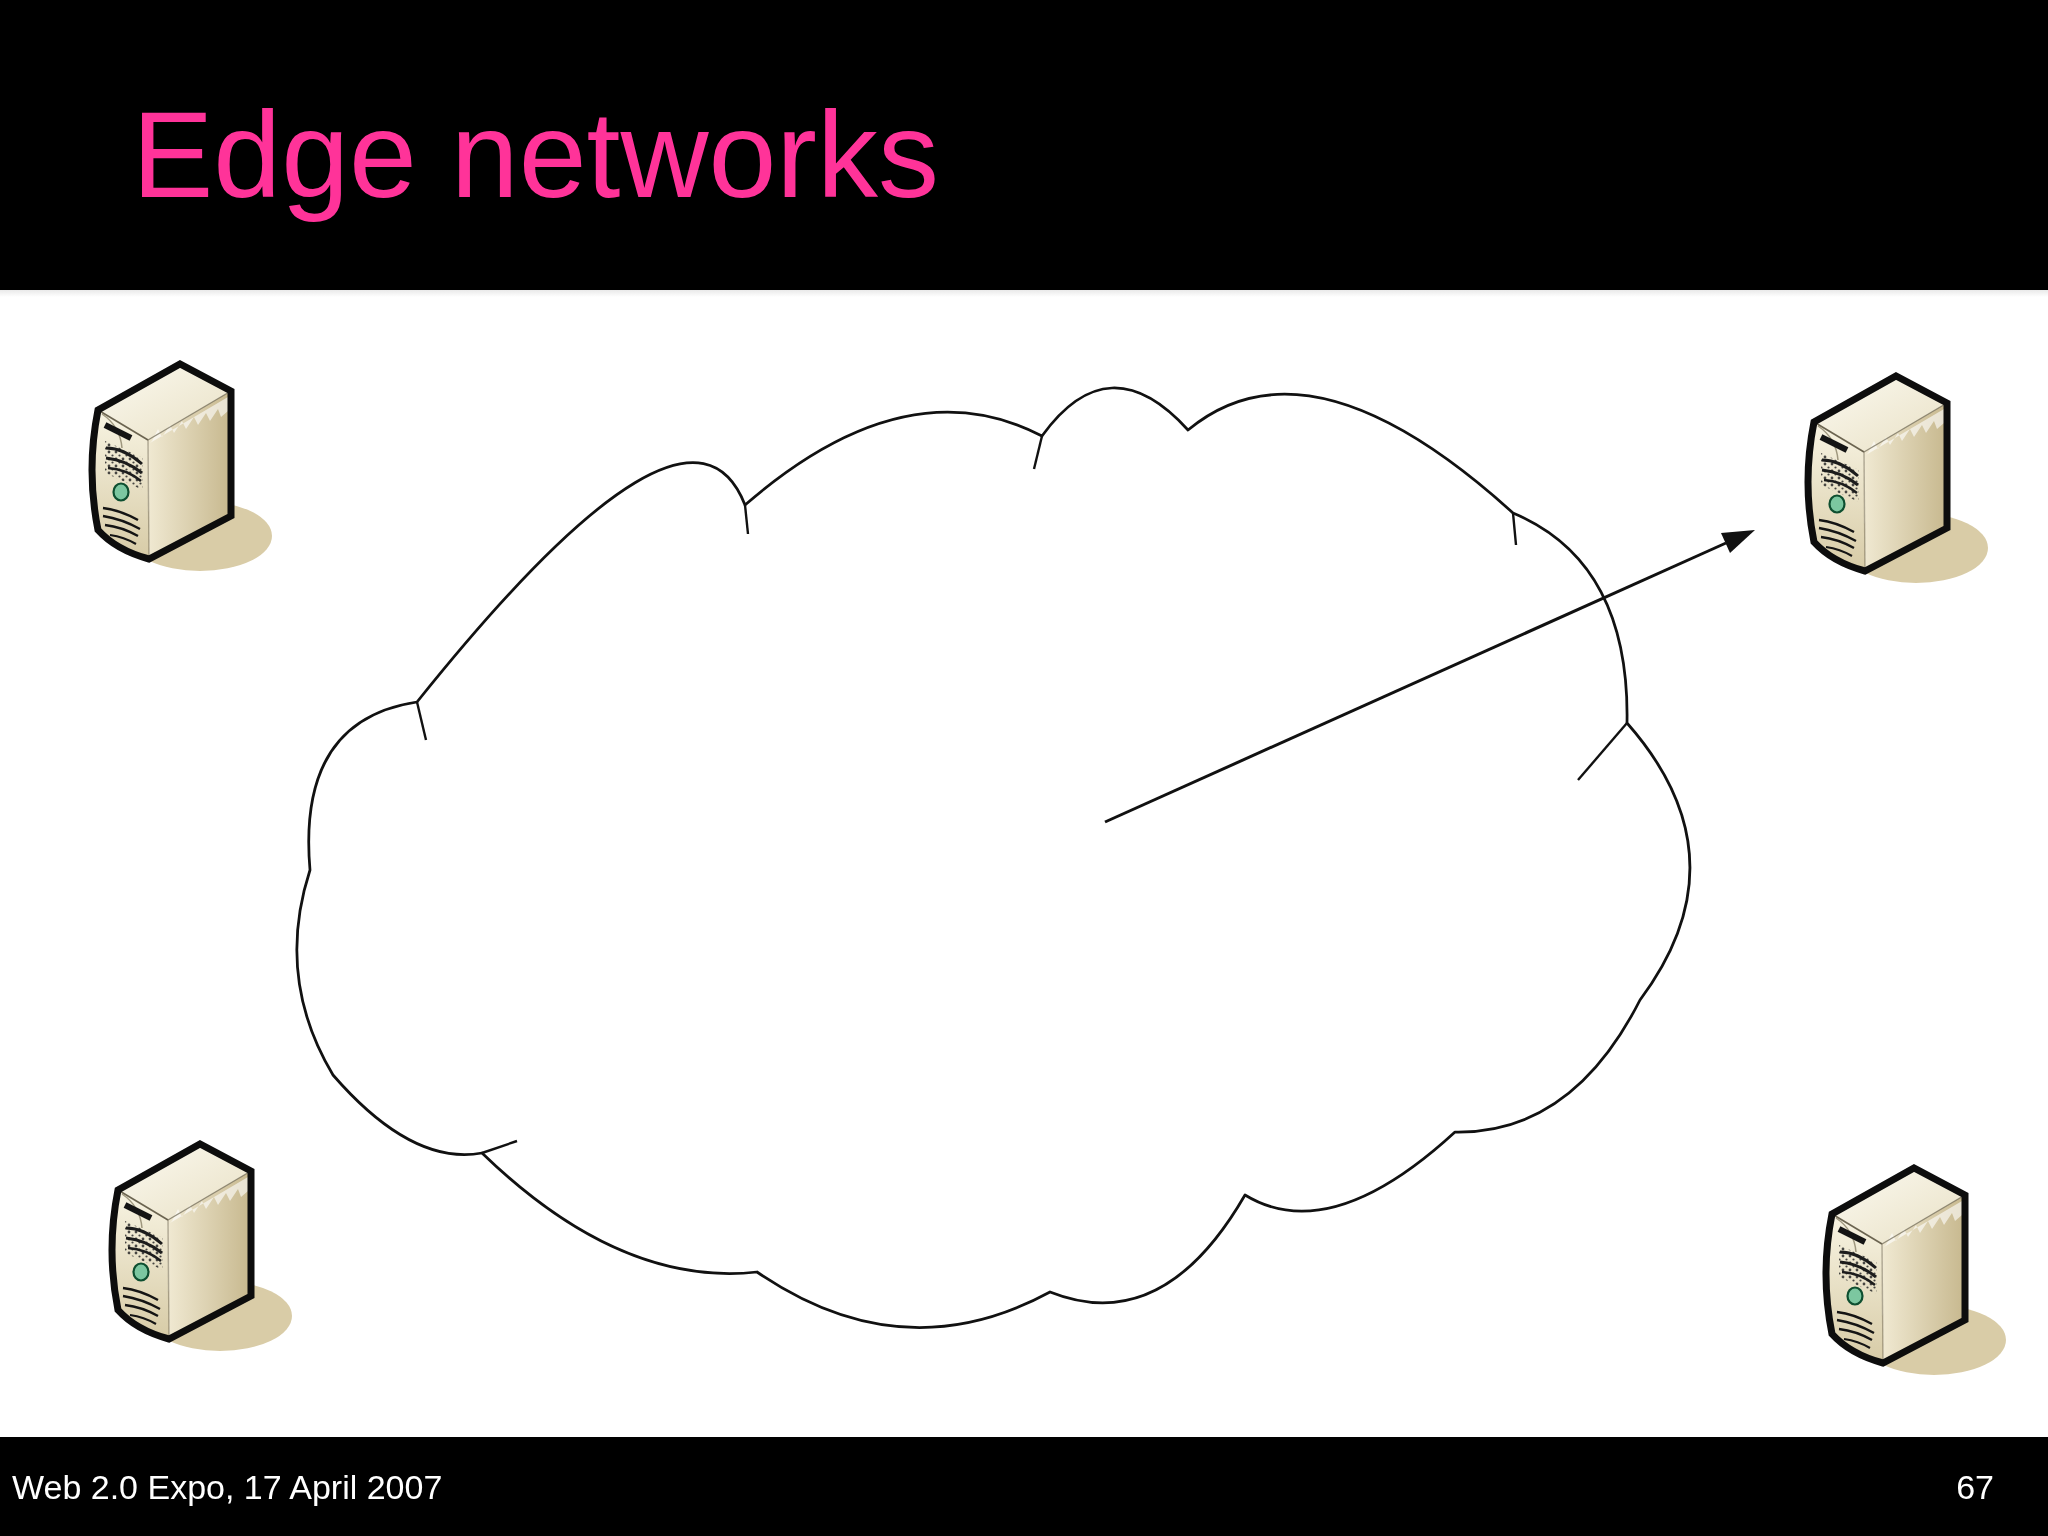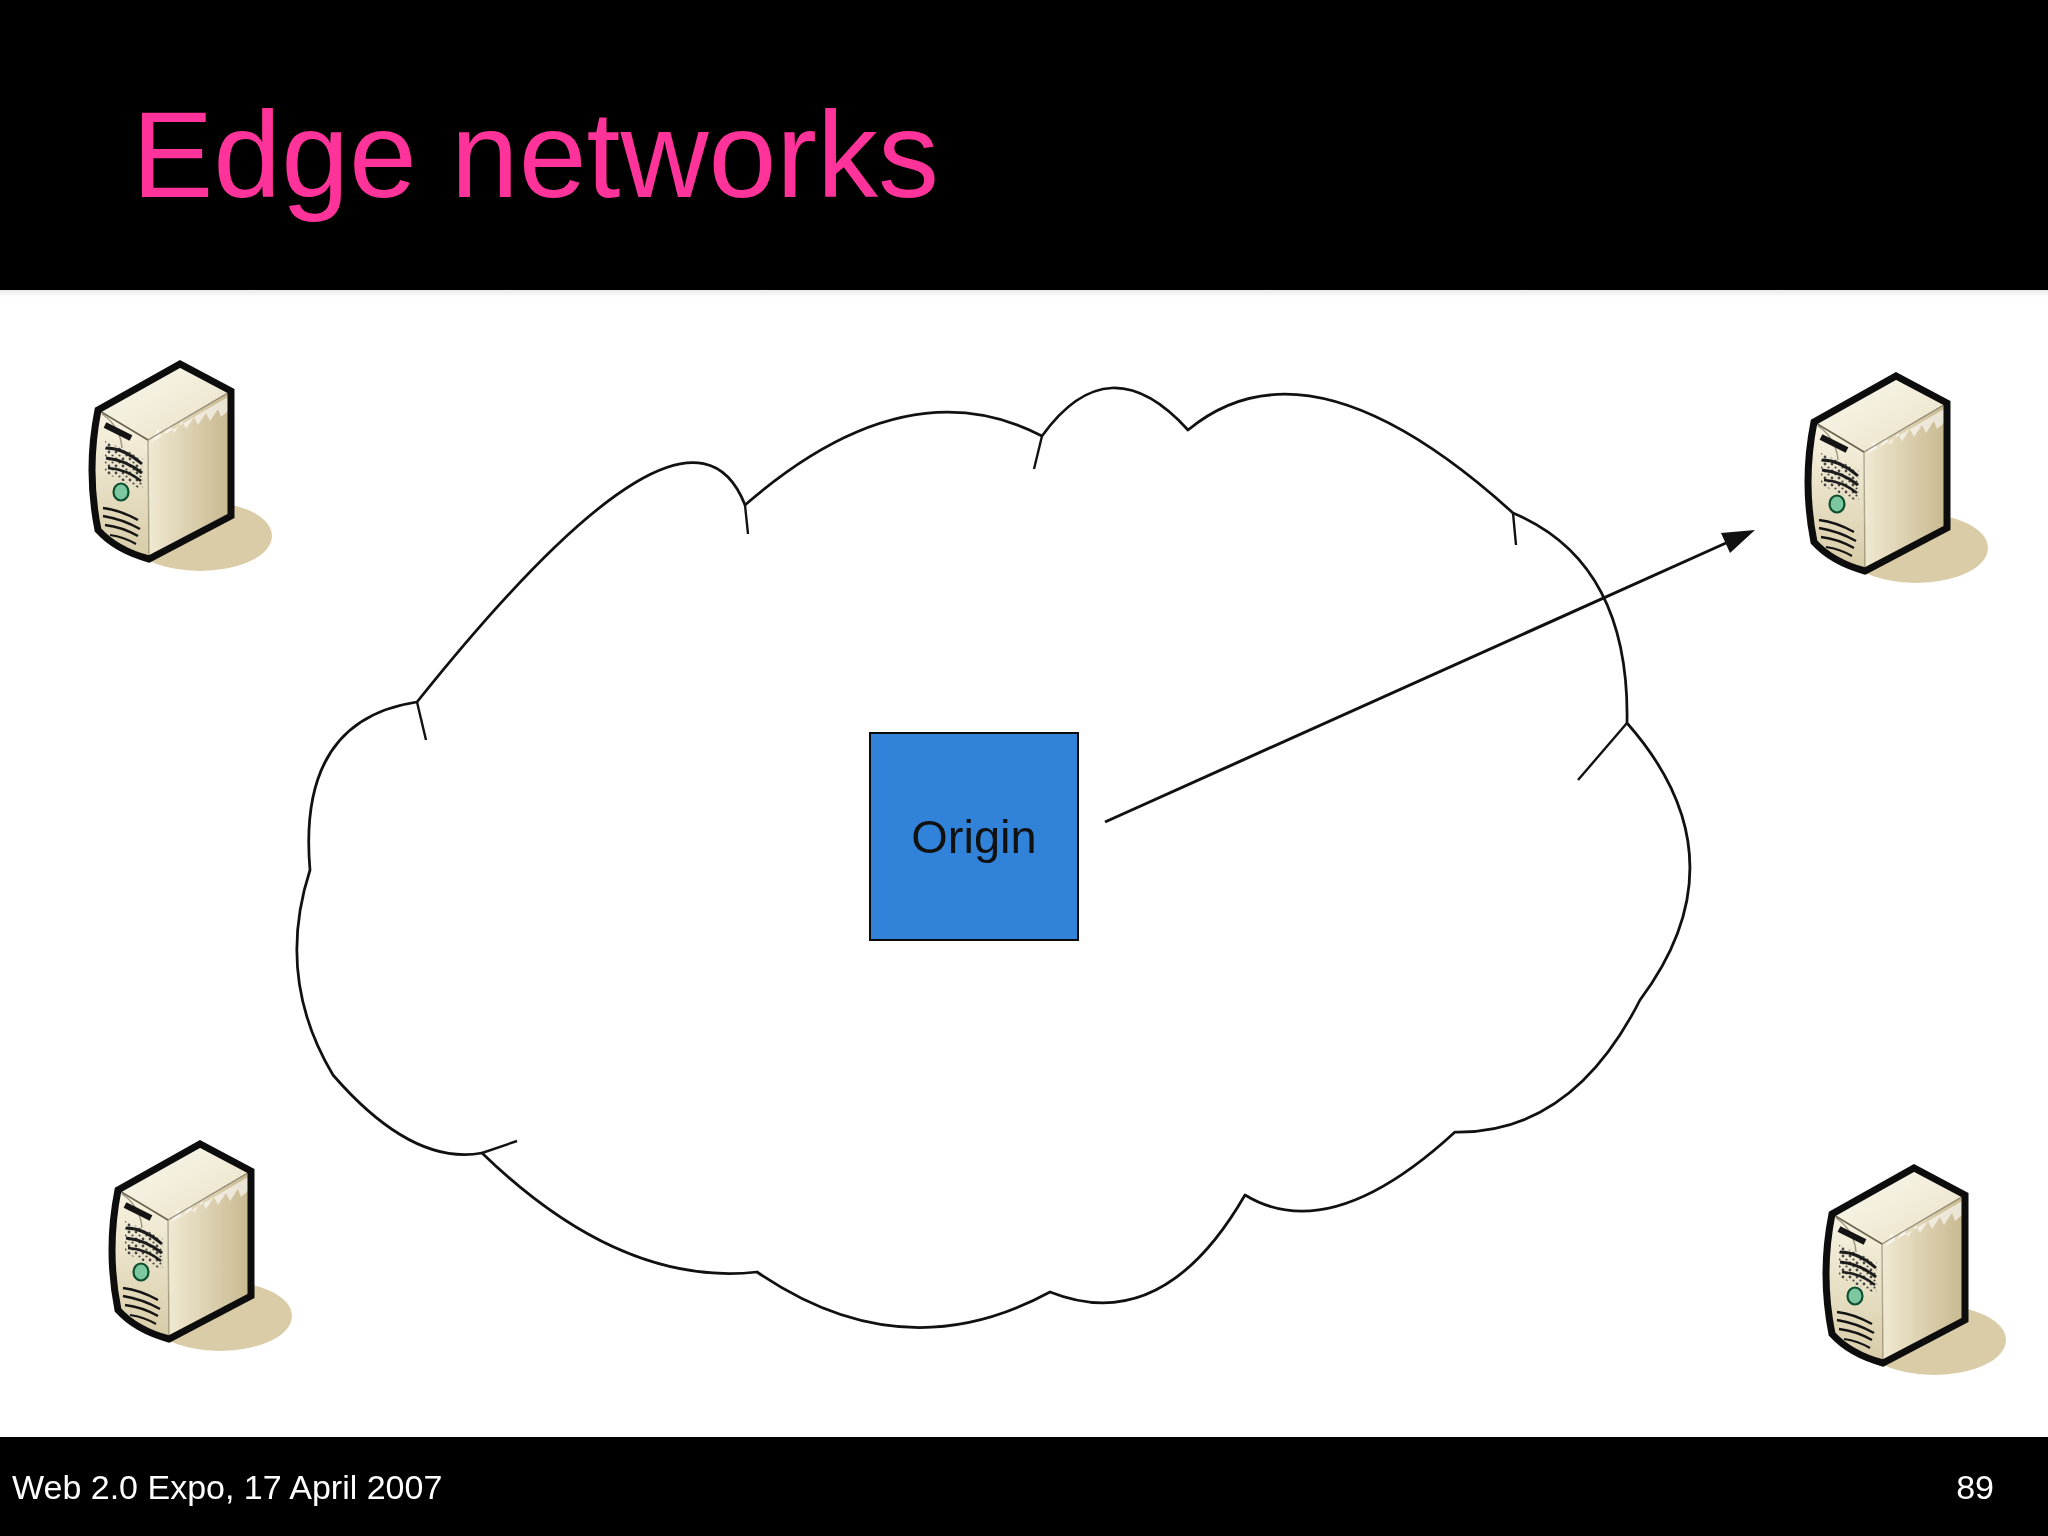--- a/index.html
+++ b/index.html
@@ -173,22 +173,19 @@
       <line x1="1105" y1="822" x2="1726" y2="543" stroke="#111111" stroke-width="3"></line>
       <polygon points="1755,530 1730,553 1721,533" fill="#111111"></polygon>
     </g>
 
     <use href="#server" x="72" y="338"></use>
     <use href="#server" x="1788" y="350"></use>
     <use href="#server" x="92" y="1118"></use>
     <use href="#server" x="1806" y="1142"></use>
   </svg>
 
-  <div class="origin-box">
-    <span class="origin-label">Origin</span>
-  </div>
 
   <div class="footer">
     <span class="footer-left">Web 2.0 Expo, 17 April 2007</span>
-    <span class="footer-page">89</span>
+    <span class="footer-page">67</span>
   </div>
 
 </div>
 
 </body></html>

